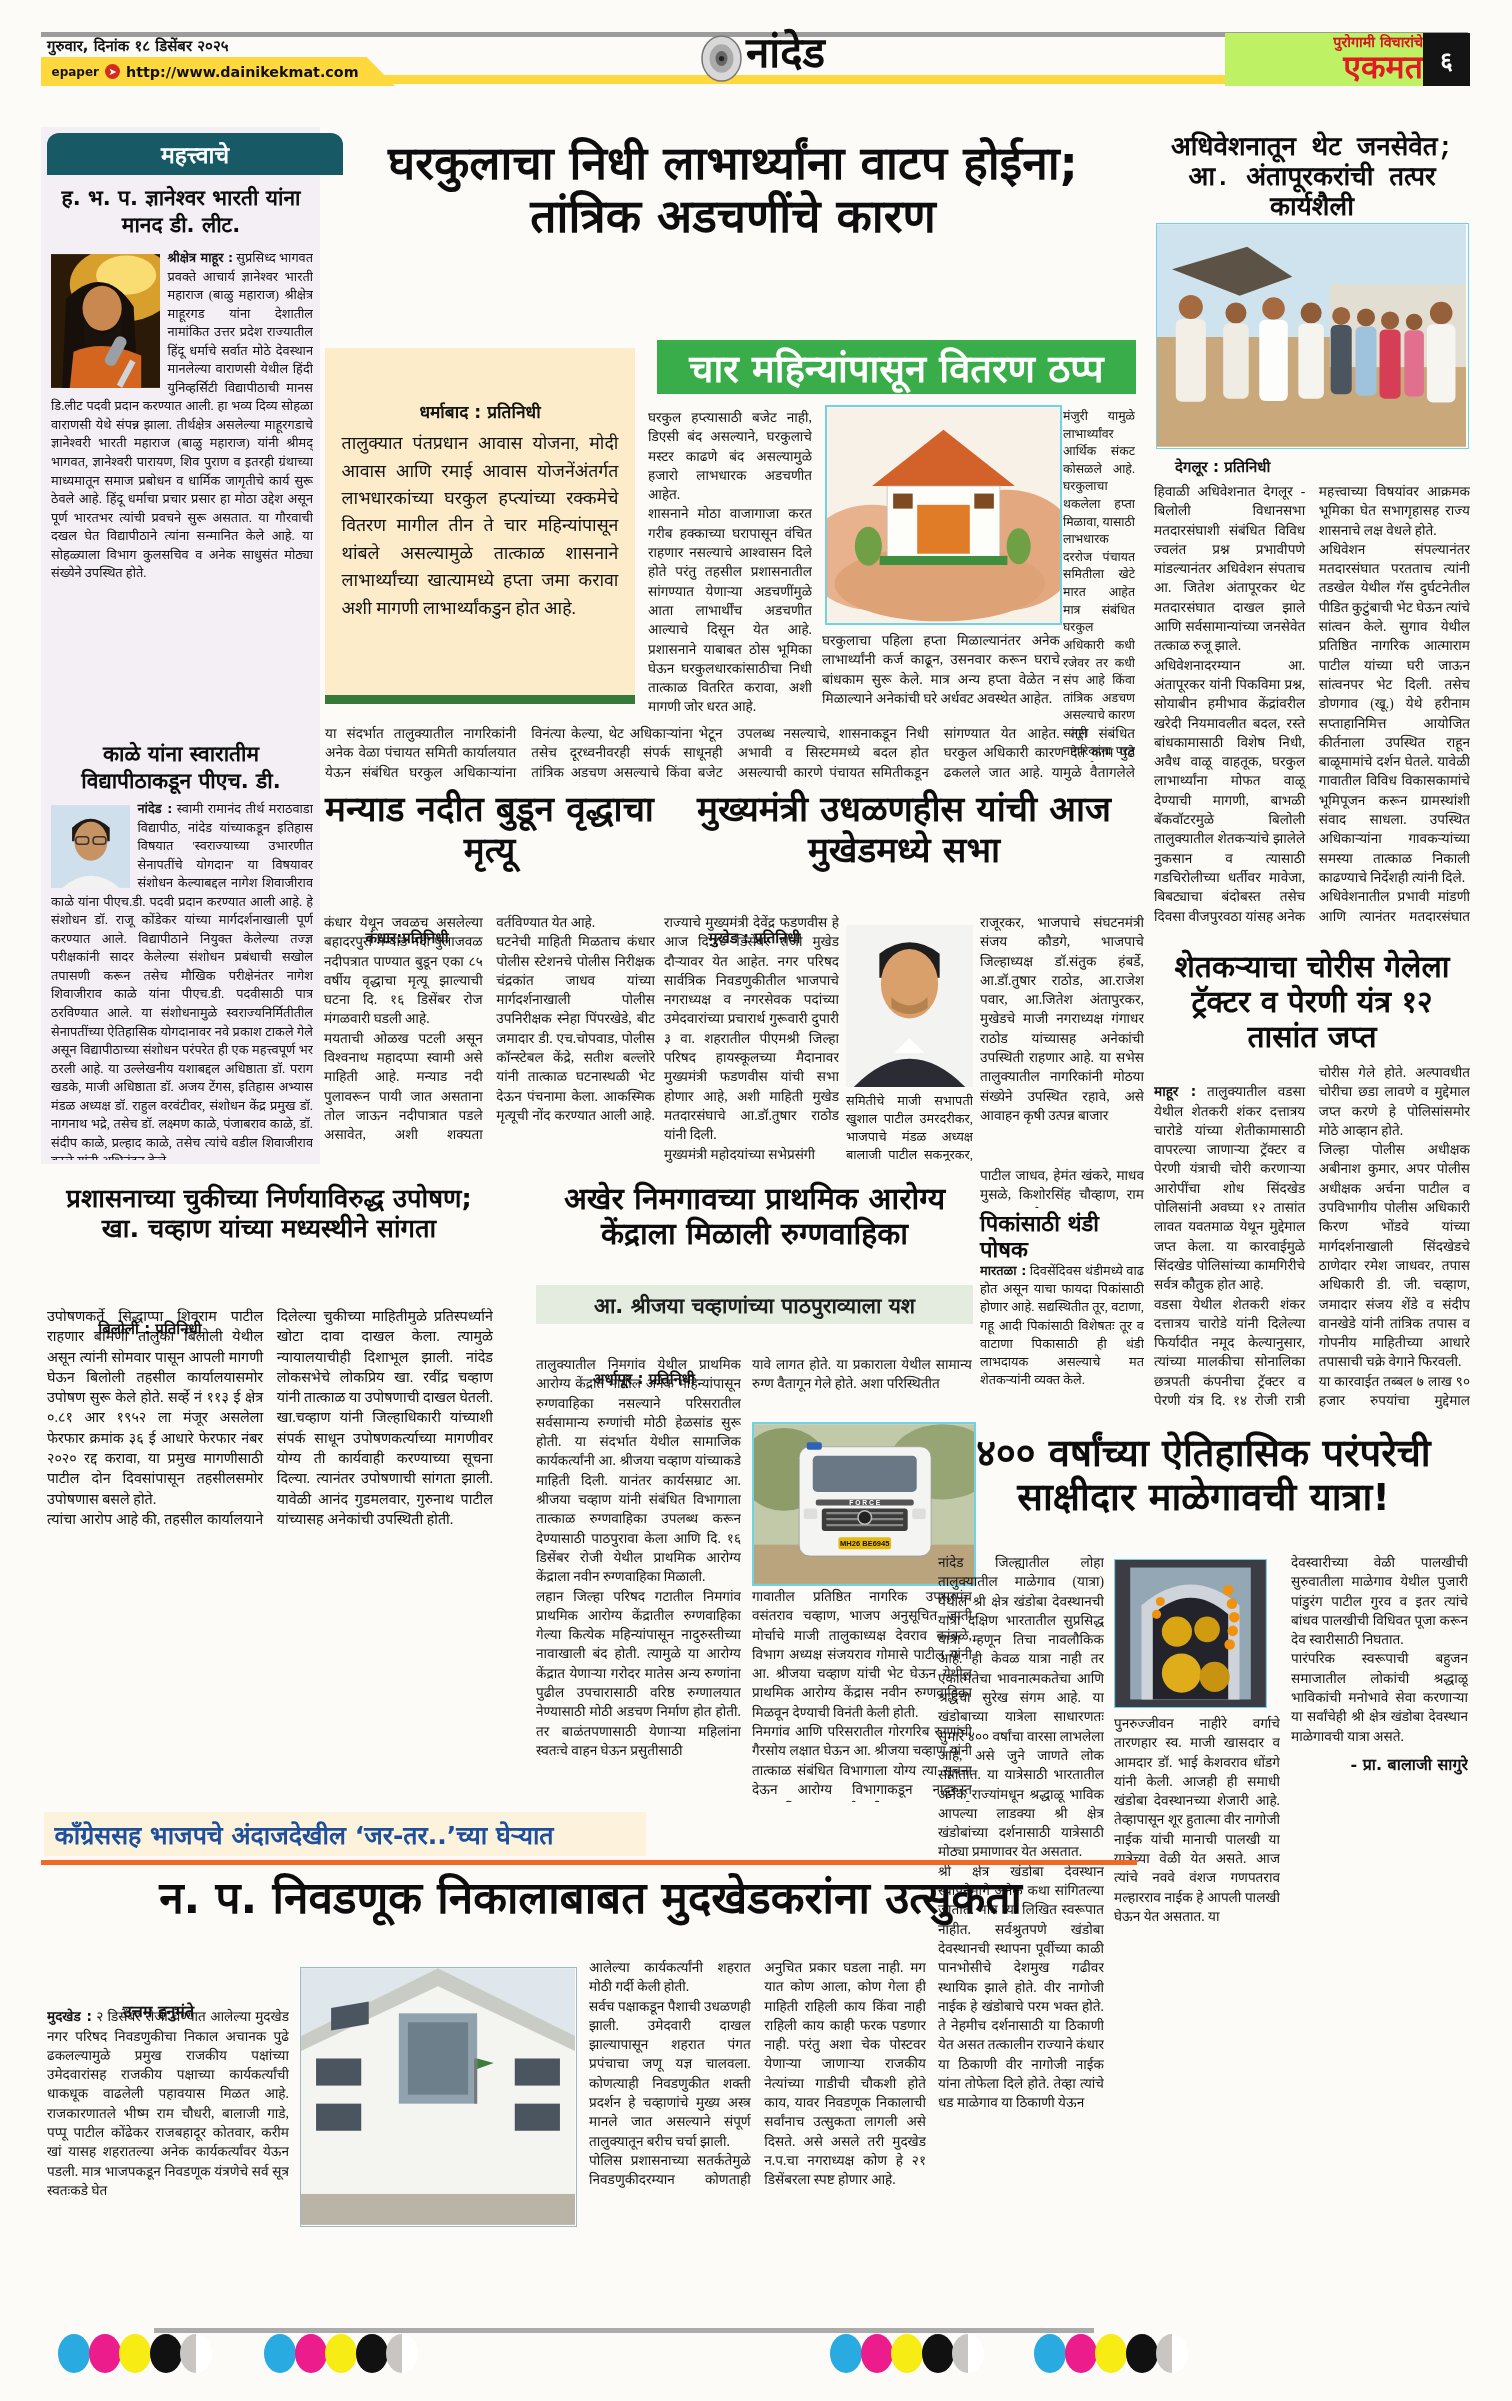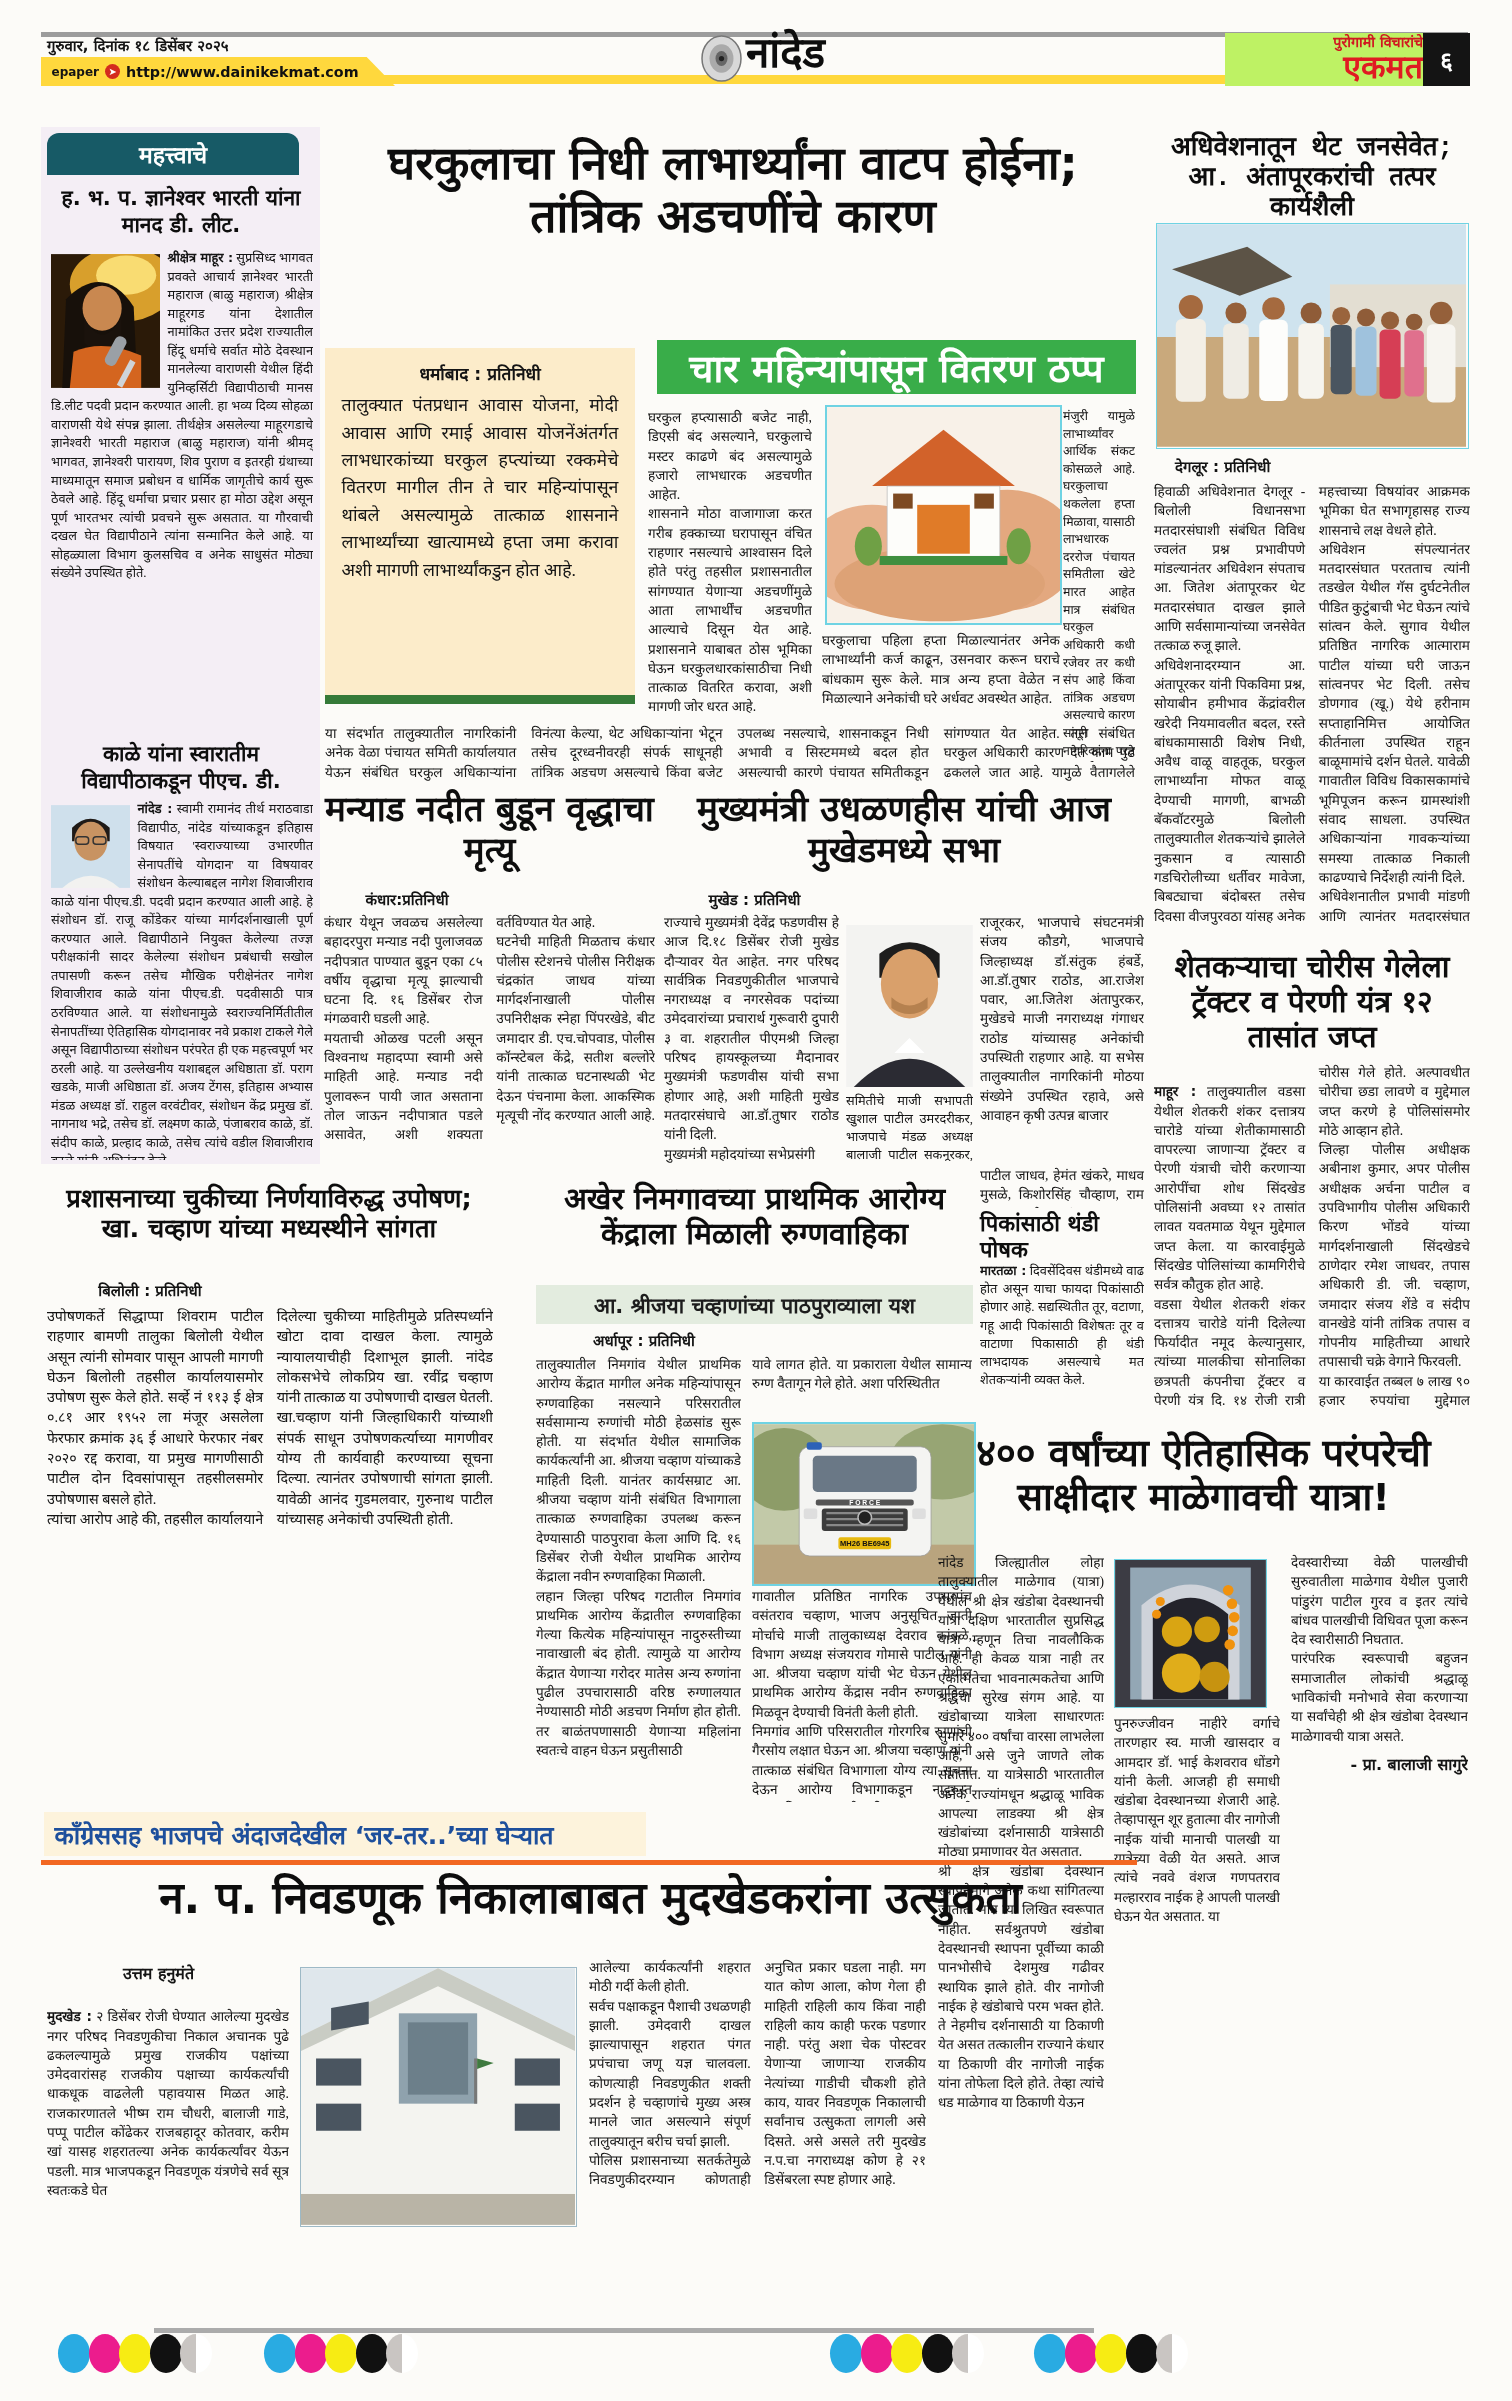--- a/index.html
+++ b/index.html
@@ -9,21 +9,21 @@
   .hd{font-family:"DejaVu Sans","Liberation Sans",sans-serif;font-weight:800;color:#0d0d0d;
       text-align:center;line-height:1.16;}
   .body-txt{font-size:13.6px;line-height:1.42;text-align:justify;white-space:pre-line;overflow:hidden;}
   .dl{font-weight:bold;font-family:"DejaVu Sans","Liberation Sans",sans-serif;font-size:15px;}
   b.inline-dl{font-family:"DejaVu Sans","Liberation Sans",sans-serif;}
   .cols2{column-count:2;column-gap:13.6px;}
   .cols4{column-count:4;column-gap:15px;}
   .photo{display:block;}
   .photo-frame{border:2.3px solid #6fd3e3;background:#fff;}
   svg{display:block;}
-  .center{text-align:center;}
+  .center{text-align:center;margin-top:38px;}
 </style>
 </head>
 <body>
 
 <div class="abs" style="left:41px;top:32px;width:1427px;height:4.5px;background:#9c9c9c;"></div>
 <div class="abs" style="left:47px;top:35px;width:392px;font-family:'DejaVu Sans',sans-serif;font-weight:bold;font-size:15px;">गुरुवार, दिनांक १८ डिसेंबर २०२५</div>
 <div class="abs" style="left:324px;top:75px;width:904px;height:9px;background:#ffd83d;"></div>
 <div class="abs" style="left:41px;top:57px;width:354px;height:29px;background:#ffd83d;clip-path:polygon(0 0,92% 0,100% 100%,0 100%);display:flex;align-items:center;gap:6px;padding-left:10.5px;box-sizing:border-box;">
   <span style="font-family:'DejaVu Sans',sans-serif;font-weight:bold;font-size:12px;">epaper</span>
   <span style="width:15px;height:15px;border-radius:50%;background:#d42b1e;color:#fff;font-size:9.8px;line-height:15px;text-align:center;display:inline-block;">➤</span>
@@ -40,21 +40,21 @@
 <div class="abs hd" style="left:746px;top:29px;width:196px;font-size:42px;font-weight:900;text-align:left;">नांदेड</div>
 <div class="abs" style="left:1225px;top:33px;width:198px;height:53px;background:#bef264;text-align:right;">
   <div style="font-family:'DejaVu Sans',sans-serif;font-weight:bold;font-size:14.3px;color:#d01920;line-height:18px;">पुरोगामी विचारांचे</div>
   <div style="font-family:'DejaVu Sans',sans-serif;font-weight:900;font-size:32px;color:#e01b22;line-height:33px;">एकमत</div>
 </div>
 <div class="abs" style="left:1423px;top:33px;width:47px;height:53px;background:#141414;color:#fff;display:flex;align-items:center;justify-content:center;font-family:'DejaVu Sans',sans-serif;font-size:24px;font-weight:bold;">
   <span>६</span>
 </div>
 
 <div class="abs" style="left:41px;top:127px;width:279px;height:1037px;background:#f4eef5;"></div>
-<div class="abs" style="left:47px;top:133px;width:252px;height:42px;background:#175a66;border-radius:12px 12px 0 0;color:#fff;display:flex;align-items:center;justify-content:center;">
+<div class="abs" style="left:47px;top:133px;width:296px;height:42px;background:#175a66;border-radius:12px 12px 0 0;color:#fff;display:flex;align-items:center;justify-content:center;">
   <span style="font-family:'DejaVu Sans',sans-serif;font-weight:800;font-size:23px;">महत्त्वाचे</span>
 </div>
 <div class="abs hd" style="left:50px;top:185px;width:262px;font-size:21px;line-height:1.3;">ह. भ. प. ज्ञानेश्वर भारती यांना मानद डी. लीट.</div>
 <div class="abs" style="left:51px;top:249px;width:262px;height:488px;font-size:12.8px;line-height:1.45;text-align:justify;overflow:hidden;">
   <span class="photo" style="float:left;margin:4.5px 7.5px 3px 0;">
     <svg width="109" height="134" viewBox="0 0 145 178">
       <rect width="145" height="178" fill="#2b1a08"></rect>
       <ellipse cx="95" cy="40" rx="70" ry="50" fill="#f7b733" opacity="0.85"></ellipse>
       <ellipse cx="100" cy="28" rx="40" ry="26" fill="#fde27a" opacity="0.9"></ellipse>
       <path d="M20 60 Q70 10 110 70 L115 178 L15 178 Z" fill="#17100a"></path>

